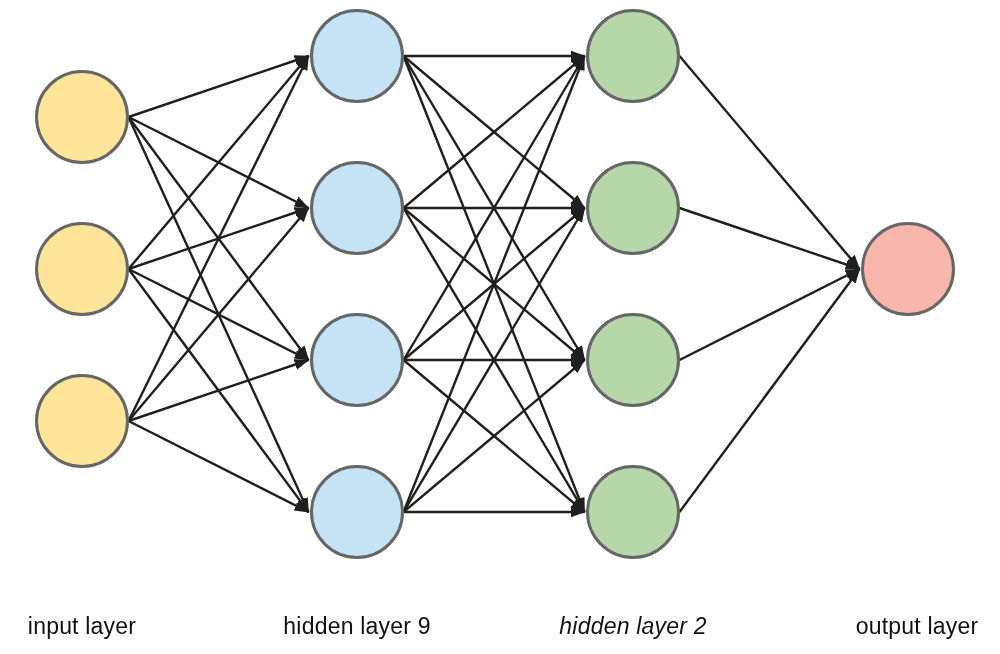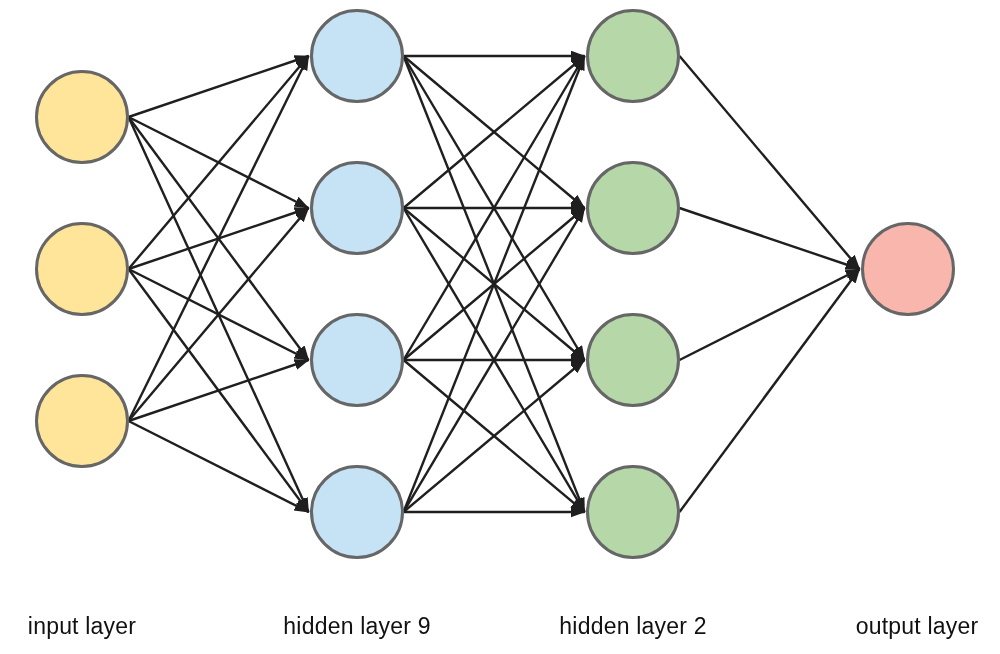--- a/index.html
+++ b/index.html
@@ -82,15 +82,15 @@
       <circle cx="357" cy="360" r="45.5" fill="#C6E2F5" stroke="#666666" stroke-width="3"></circle>
       <circle cx="357" cy="512" r="45.5" fill="#C6E2F5" stroke="#666666" stroke-width="3"></circle>
       <circle cx="633" cy="56" r="45.5" fill="#B6D7A8" stroke="#666666" stroke-width="3"></circle>
       <circle cx="633" cy="208" r="45.5" fill="#B6D7A8" stroke="#666666" stroke-width="3"></circle>
       <circle cx="633" cy="360" r="45.5" fill="#B6D7A8" stroke="#666666" stroke-width="3"></circle>
       <circle cx="633" cy="512" r="45.5" fill="#B6D7A8" stroke="#666666" stroke-width="3"></circle>
       <circle cx="908" cy="269" r="45.5" fill="#F8B6AC" stroke="#666666" stroke-width="3"></circle>
     </svg>
   <div class="layer-label" style="left: 82px;">input layer</div>
   <div class="layer-label" style="left: 357px;">hidden layer 9</div>
-  <div class="layer-label" style="left: 633px;">hidden layer 2</div>
+  <div class="layer-label" style="left: 633px; font-style: italic;">hidden layer 2</div>
   <div class="layer-label" style="left: 917px;">output layer</div>
 </div>
 
 </body></html>

